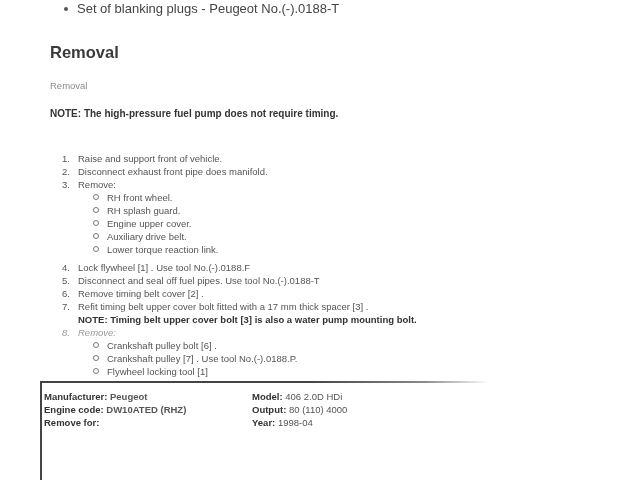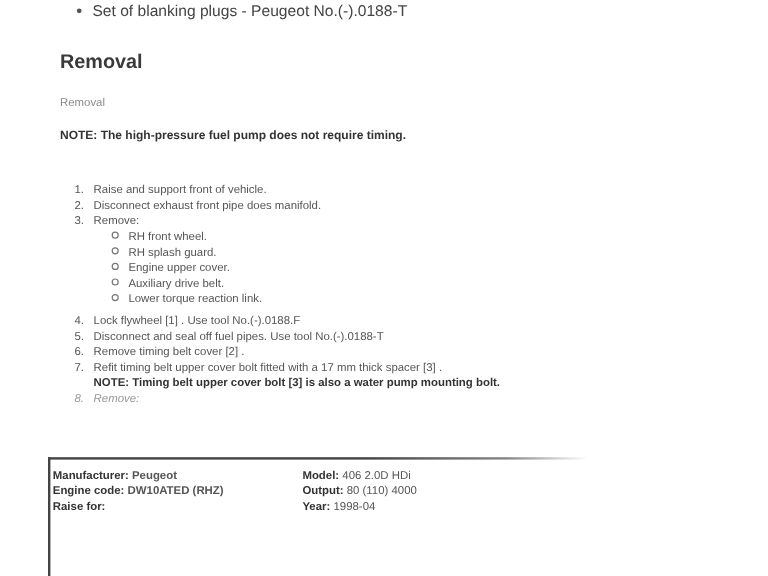--- a/index.html
+++ b/index.html
@@ -52,28 +52,33 @@
   </div>
 </div>
 
 <div class="abs list" style="top:261px;">
   <div class="item"><span class="num">4.</span><span>Lock flywheel [1] . Use tool No.(-).0188.F</span></div>
   <div class="item"><span class="num">5.</span><span>Disconnect and seal off fuel pipes. Use tool No.(-).0188-T</span></div>
   <div class="item"><span class="num">6.</span><span>Remove timing belt cover [2] .</span></div>
   <div class="item"><span class="num">7.</span><span>Refit timing belt upper cover bolt fitted with a 17 mm thick spacer [3] .</span></div>
   <div class="item note2">NOTE: Timing belt upper cover bolt [3] is also a water pump mounting bolt.</div>
   <div class="item faded"><span class="num">8.</span><span>Remove:</span></div>
+  <div class="sublist">
+    <div class="item"><span class="circle"></span><span>Crankshaft pulley bolt [6] .</span></div>
+    <div class="item"><span class="circle"></span><span>Crankshaft pulley [7] . Use tool No.(-).0188.P.</span></div>
+    <div class="item"><span class="circle"></span><span>Flywheel locking tool [1]</span></div>
+  </div>
 </div>
 
 <div class="abs box-top"></div>
 <div class="abs box-left"></div>
 
 <div class="abs info" style="left:44px; top:390px;font-weight:bold;">
   <div><b>Manufacturer:</b> <span>Peugeot</span></div>
   <div><b>Engine code:</b> <span>DW10ATED (RHZ)</span></div>
-  <div><b>Raise for:</b> <span></span></div>
+  <div><b>Remove for:</b> <span></span></div>
 </div>
 
 <div class="abs info" style="left:252px; top:390px;">
   <div><b>Model:</b> <span>406  2.0D HDi</span></div>
   <div><b>Output:</b> <span>80 (110) 4000</span></div>
   <div><b>Year:</b> <span>1998-04</span></div>
 </div>
 
 </body></html>

